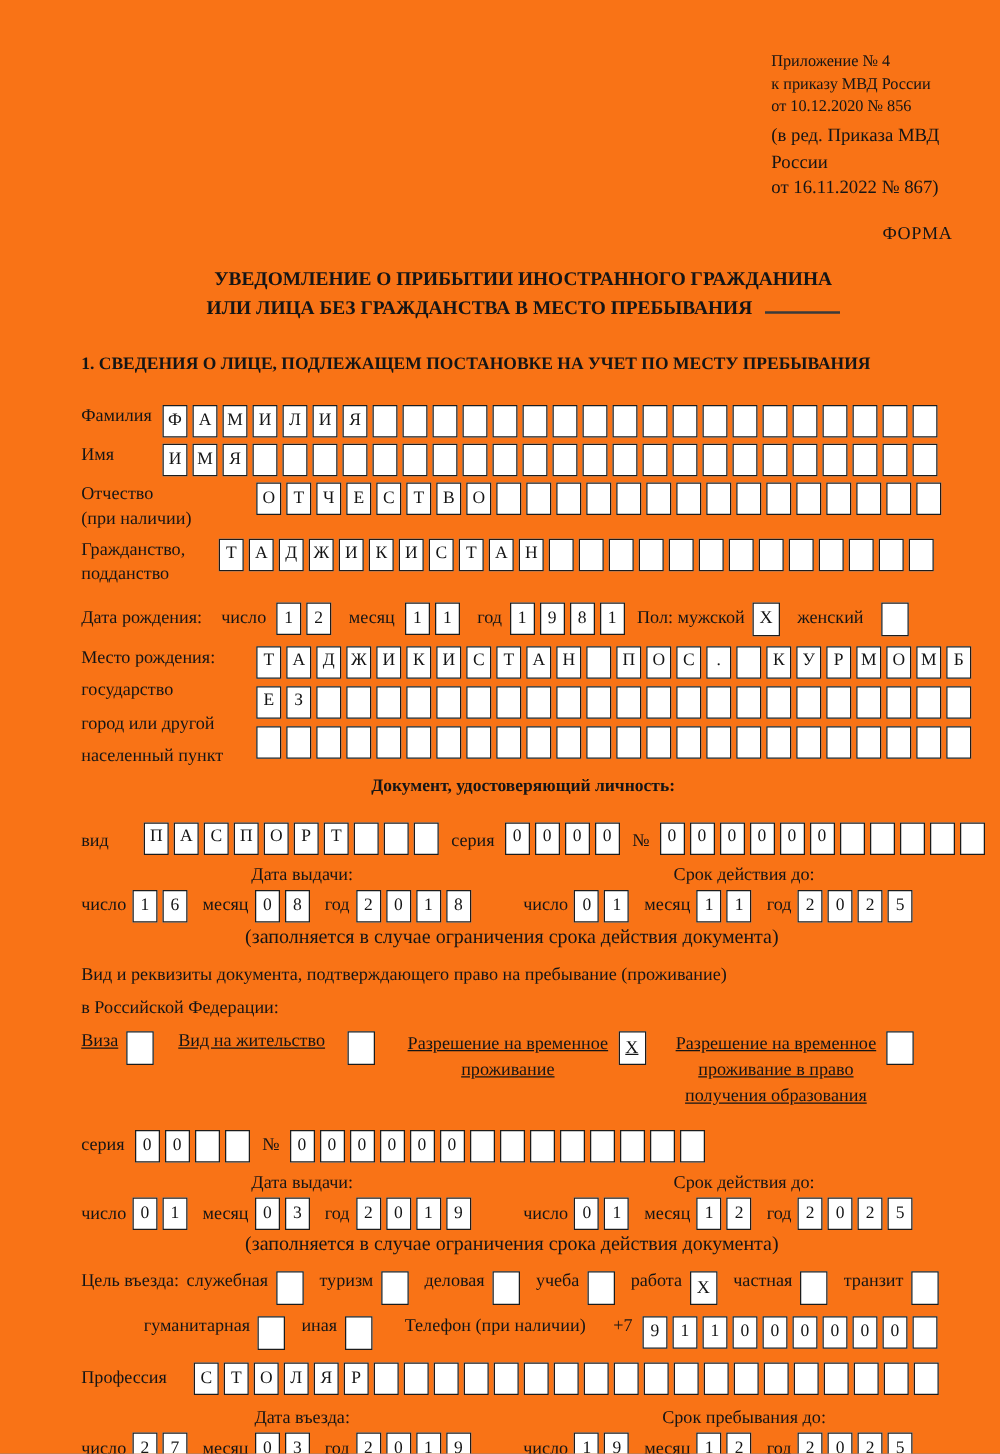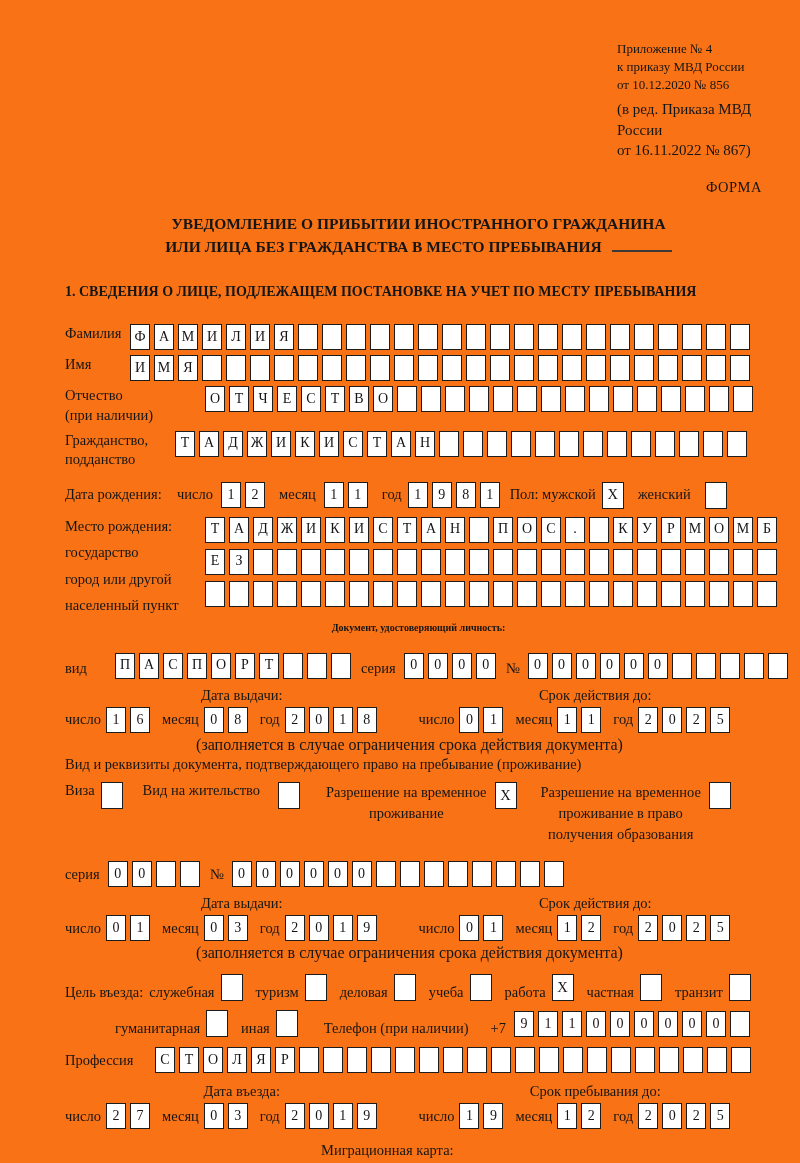--- a/index.html
+++ b/index.html
@@ -22,34 +22,34 @@
   .cell {
     flex:none; width:20px; height:26px; border:1.7px solid #1c1c1c; background:#fff;
     display:inline-flex; align-items:center; justify-content:center; font-size:14px;
   }
   .checkbox {
     flex:none; width:22px; height:27px; border:1.7px solid #1c1c1c; background:#fff;
     display:inline-flex; align-items:center; justify-content:center; font-size:14.5px; vertical-align:middle;
   }
   .stack { display:flex; flex-direction:column; gap:6px; }
   .ml6{margin-left:6px;} .ml10{margin-left:10px;} .ml14{margin-left:14px;} .mr6{margin-right:6px;} .mr8{margin-right:8px;}
-  .doc-head { text-align:center; font-weight:bold; font-size:10px; margin-top:6px; }
+  .doc-head { text-align:center; font-weight:bold; font-size:14px; margin-top:6px; }
   .dates-row { display:flex; margin-top:8px; font-size:14.5px; }
   .dates-col { width:50%; }
   .dates-heading { text-align:center; font-size:14.5px; margin-bottom:3px; }
   .dateline { display:flex; align-items:center; }
   .dateline .lbl { margin-right:5px; }
   .dateline .cells { margin-right:12px; }
   .note-right { text-align:center; font-size:16px; margin-top:3px; padding-right:18px; }
-  .para { font-size:14.5px; margin-top:1px; line-height:1.35; }
-  .optrow { display:flex; align-items:flex-start; margin-top:8px; font-size:14.5px; }
+  .para { font-size:14.5px; margin-top:12px; line-height:1.35; }
+  .optrow { display:flex; align-items:flex-start; margin-top:8px; font-size:14.5px;text-decoration:underline; }
   .opt { display:flex; align-items:flex-start; }
   .opt-label-multi { text-align:center; line-height:1.45; }
   .opt-label-multi span { display:block; }
-  .purpose-line { display:flex; align-items:flex-end; font-size:14.5px; margin-top:12px; flex-wrap:nowrap; }
+  .purpose-line { display:flex; align-items:flex-start; font-size:14.5px; margin-top:12px; flex-wrap:nowrap; }
   .purpose-line .opt-label { margin-right:6px; }
   .purpose-line .checkbox { margin-right:13px; }
 </style>
 </head>
 <body>
 
 <div class="page">
 
   <div class="hdr">
     <div>Приложение № 4</div>
@@ -394,20 +394,21 @@
             <span class="cell">0</span>
             <span class="cell">2</span>
             <span class="cell">5</span>
           </span>
       </div>
     </div>
   </div>
   <div class="note-right">(заполняется в случае ограничения срока действия документа)</div>
 
   <div class="para">Вид и реквизиты документа, подтверждающего право на пребывание (проживание)</div>
+  <div class="para" style="margin-top:7px;">в Российской Федерации:</div>
 
   <div class="optrow">
     <span class="opt">
       <span class="mr6">Виза</span>
       <span class="checkbox"></span>
     </span>
     <span class="opt" style="margin-left:20px;">
       <span class="mr8">Вид на жительство</span>
       <span class="checkbox ml10"></span>
     </span>

